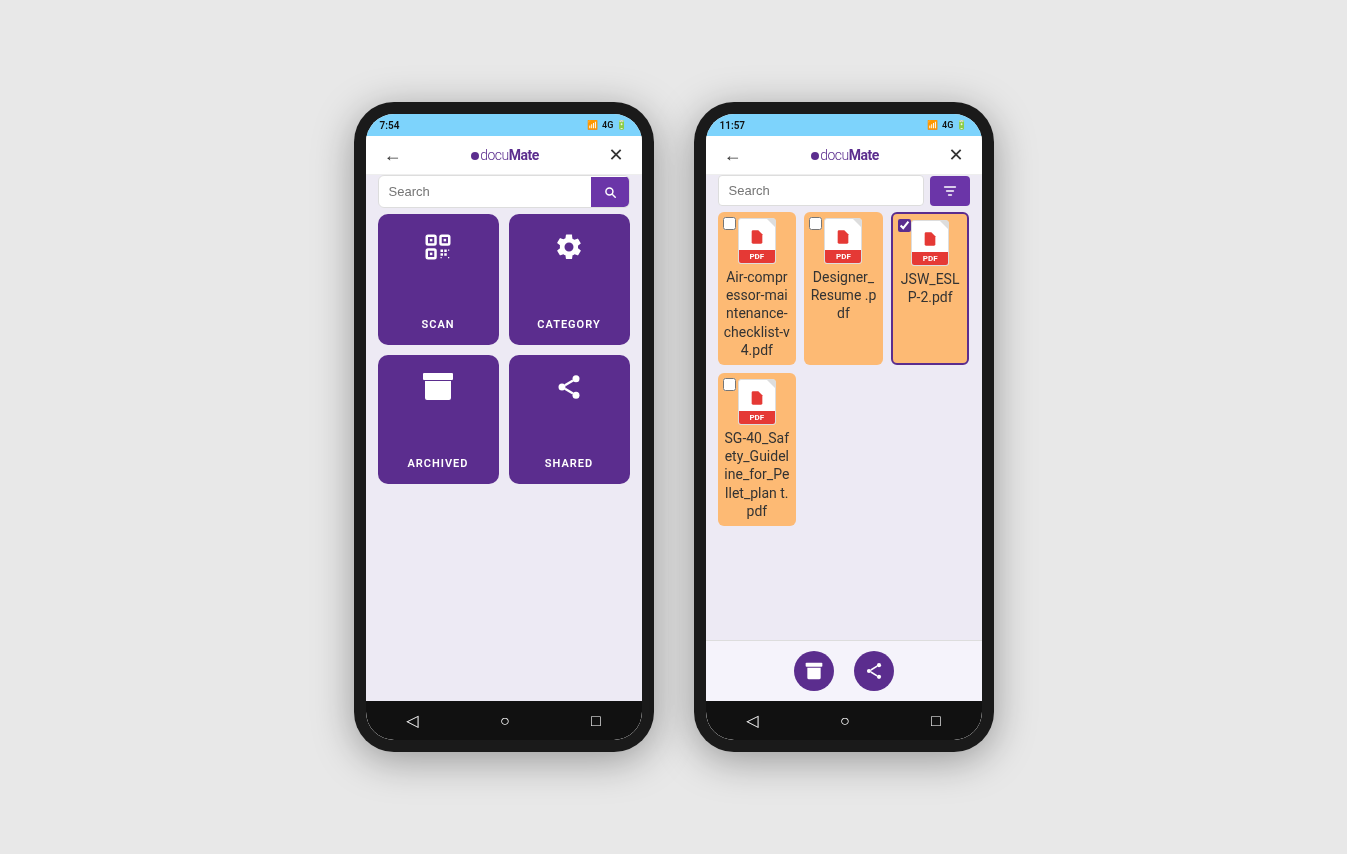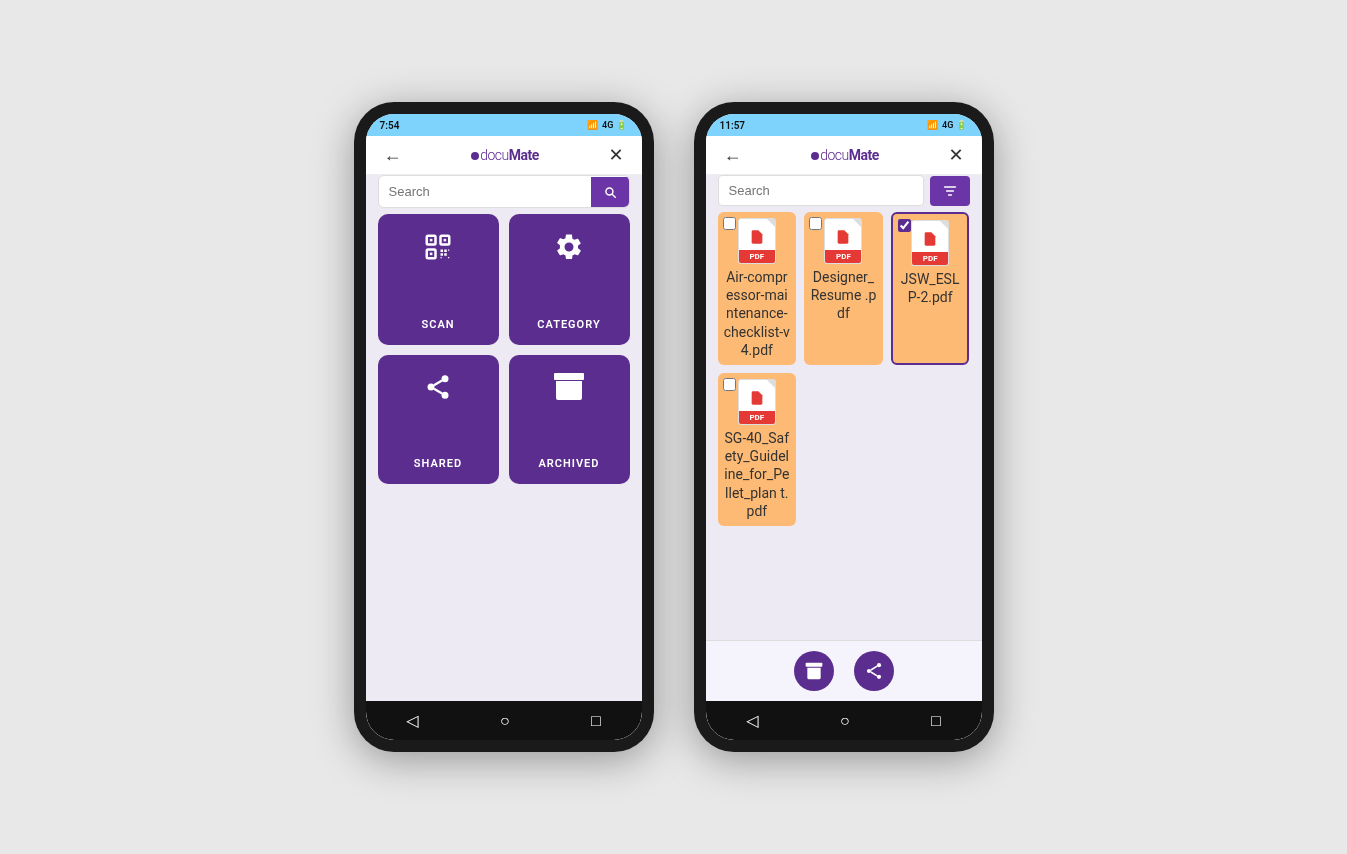--- a/index.html
+++ b/index.html
@@ -378,39 +378,39 @@
           <div class="tile-icon">
             <svg width="30" height="30" viewBox="0 0 24 24" fill="white">
               <path d="M19.14 12.94c.04-.3.06-.61.06-.94s-.02-.64-.07-.94l2.03-1.58a.49.49 0 0 0 .12-.61l-1.92-3.32a.49.49 0 0 0-.59-.22l-2.39.96a7.02 7.02 0 0 0-1.62-.94l-.36-2.54A.48.48 0 0 0 14 2h-4a.48.48 0 0 0-.48.41l-.36 2.54a7.02 7.02 0 0 0-1.62.94l-2.39-.96a.48.48 0 0 0-.59.22L2.64 8.47a.47.47 0 0 0 .12.61l2.03 1.58A7.14 7.14 0 0 0 4.72 12c0 .31.02.64.07.94l-2.03 1.58a.49.49 0 0 0-.12.61l1.92 3.32c.12.22.37.29.59.22l2.39-.96c.5.36 1.04.67 1.62.94l.36 2.54c.06.28.3.41.48.41h4c.28 0 .46-.13.48-.41l.36-2.54a7.02 7.02 0 0 0 1.62-.94l2.39.96c.22.08.47.01.59-.22l1.92-3.32a.47.47 0 0 0-.12-.61l-2.01-1.58zM12 15.6A3.6 3.6 0 1 1 12 8.4a3.6 3.6 0 0 1 0 7.2z"></path>
             </svg>
           </div>
           <span class="tile-label">CATEGORY</span>
         </div>
 
         <div class="menu-tile">
           <div class="tile-icon">
+            <svg width="30" height="28" viewBox="0 0 30 28" fill="white">
+              <rect x="0" y="0" width="30" height="7" rx="1"></rect>
+              <path d="M2 8h26v17a2 2 0 0 1-2 2H4a2 2 0 0 1-2-2V8zm8 5h10v3H10v-3z"></path>
+            </svg>
+          </div>
+          <span class="tile-label">ARCHIVED</span>
+        </div>
+
+        <div class="menu-tile">
+          <div class="tile-icon">
             <svg width="28" height="28" viewBox="0 0 24 24" fill="white">
               <circle cx="18" cy="5" r="3"></circle>
               <circle cx="6" cy="12" r="3"></circle>
               <circle cx="18" cy="19" r="3"></circle>
               <line x1="8.59" y1="13.51" x2="15.42" y2="17.49" stroke="white" stroke-width="2"></line>
               <line x1="15.41" y1="6.51" x2="8.59" y2="10.49" stroke="white" stroke-width="2"></line>
             </svg>
           </div>
           <span class="tile-label">SHARED</span>
-        </div>
-
-        <div class="menu-tile">
-          <div class="tile-icon">
-            <svg width="30" height="28" viewBox="0 0 30 28" fill="white">
-              <rect x="0" y="0" width="30" height="7" rx="1"></rect>
-              <path d="M2 8h26v17a2 2 0 0 1-2 2H4a2 2 0 0 1-2-2V8zm8 5h10v3H10v-3z"></path>
-            </svg>
-          </div>
-          <span class="tile-label">ARCHIVED</span>
         </div>
 
       </div>
     </div>
 
     <div class="nav-bar">
       <button class="nav-btn">◁</button>
       <button class="nav-btn">○</button>
       <button class="nav-btn">□</button>
     </div>

